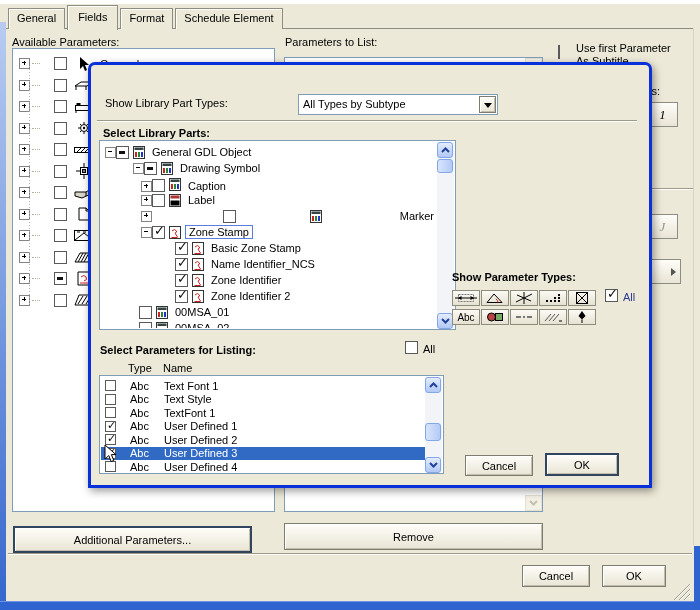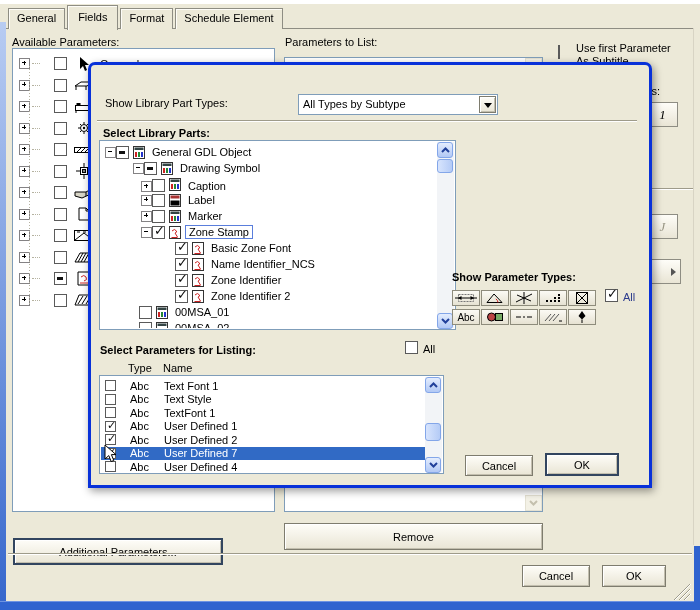--- a/index.html
+++ b/index.html
@@ -240,21 +240,21 @@
     <svg width="9" height="6">
         <path d="M1 5 L4.5 1.5 L8 5" fill="none" stroke="#c4c0ae" stroke-width="2"></path>
       </svg>
   </div>
   <div class="abs sb-dis" style="left:525px;top:495px">
     <svg width="9" height="6">
         <path d="M1 1 L4.5 4.5 L8 1" fill="none" stroke="#c4c0ae" stroke-width="2"></path>
       </svg>
   </div>
 
-  <div class="abs btn default" style="left:13px;top:538px;width:210px;height:27px">
+  <div class="abs btn default" style="left:13px;top:526px;width:239px;height:27px">
     <span>Additional Parameters...</span>
   </div>
   <div class="abs btn" style="left:284px;top:523px;width:259px;height:27px">
     <span>Remove</span>
   </div>
 
   <div class="abs etched" style="left:8px;top:553px;width:684px"></div>
   <div class="abs btn" style="left:522px;top:565px;width:68px;height:22px">
     <span>Cancel</span>
   </div>
@@ -354,21 +354,21 @@
             <div class="trow" style="margin-left: 40px;">
               <span class="expander plus"></span>
               <span class="cb"></span>
               <span class="ticon"><svg width="14" height="15">
                   <rect x="1.5" y="1.5" width="11" height="12" fill="#fff" stroke="#333"></rect>
                   <rect x="2.5" y="2.5" width="9" height="3" fill="#a33"></rect>
                   <rect x="2.5" y="7.5" width="9" height="5" fill="#000"></rect>
                 </svg></span>
               <span class="lbl">Label</span>
             </div>
-            <div class="trow" style="margin-left: 40px;">
+            <div class="trow" style="margin-left: 40px; justify-content: space-between;">
               <span class="expander plus"></span>
               <span class="cb"></span>
               <span class="ticon"><svg width="14" height="15">
                   <rect x="1.5" y="1.5" width="11" height="12" fill="#fff" stroke="#333"></rect>
                   <rect x="2.5" y="2.5" width="9" height="2.5" fill="#344"></rect>
                   <rect x="3" y="7" width="2" height="5" fill="#c22"></rect>
                   <rect x="6" y="7" width="2" height="5" fill="#283"></rect>
                   <rect x="9" y="7" width="2" height="5" fill="#23c"></rect>
                 </svg></span>
               <span class="lbl">Marker</span>
@@ -388,21 +388,21 @@
             <div class="trow" style="margin-left: 58px;">
               <span class="spacer16"></span>
               <span class="cb">
                 <span class="tick">✓</span>
               </span>
               <span class="ticon"><svg width="14" height="15">
                   <rect x="1.5" y="1.5" width="11" height="12" fill="#fff" stroke="#333"></rect>
                   <path d="M4 6 q2.5-3 4.5 0 q0.5 1.5-1.5 2 l2.5 4" fill="none" stroke="#c22"></path>
                   <path d="M3.5 12.5 h6" stroke="#c22"></path>
                 </svg></span>
-              <span class="lbl">Basic Zone Font</span>
+              <span class="lbl">Basic Zone Stamp</span>
             </div>
             <div class="trow" style="margin-left: 58px;">
               <span class="spacer16"></span>
               <span class="cb">
                 <span class="tick">✓</span>
               </span>
               <span class="ticon"><svg width="14" height="15">
                   <rect x="1.5" y="1.5" width="11" height="12" fill="#fff" stroke="#333"></rect>
                   <path d="M4 6 q2.5-3 4.5 0 q0.5 1.5-1.5 2 l2.5 4" fill="none" stroke="#c22"></path>
                   <path d="M3.5 12.5 h6" stroke="#c22"></path>
@@ -581,21 +581,21 @@
                 <span class="tick">✓</span>
               </span>
               <span class="ptype">Abc</span>
               <span class="pname">User Defined 2</span>
             </div>
             <div class="prow sel">
               <span class="cb">
                 <span class="tick">✓</span>
               </span>
               <span class="ptype">Abc</span>
-              <span class="pname">User Defined 7</span>
+              <span class="pname">User Defined 3</span>
             </div>
             <div class="prow">
               <span class="cb"></span>
               <span class="ptype">Abc</span>
               <span class="pname">User Defined 4</span>
             </div>
           </div>
         <div class="sbar">
           <div class="sb-a" style="top:0">
             <svg width="9" height="6">

